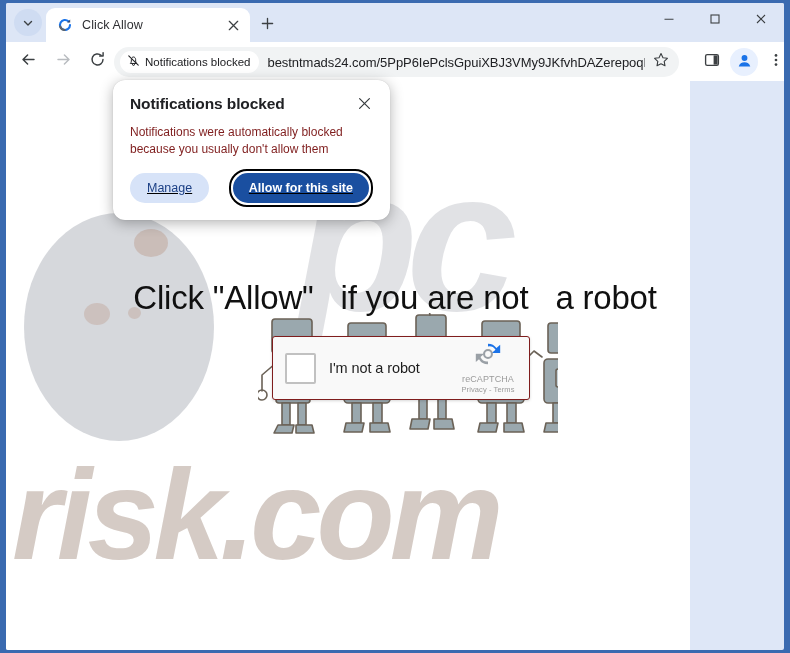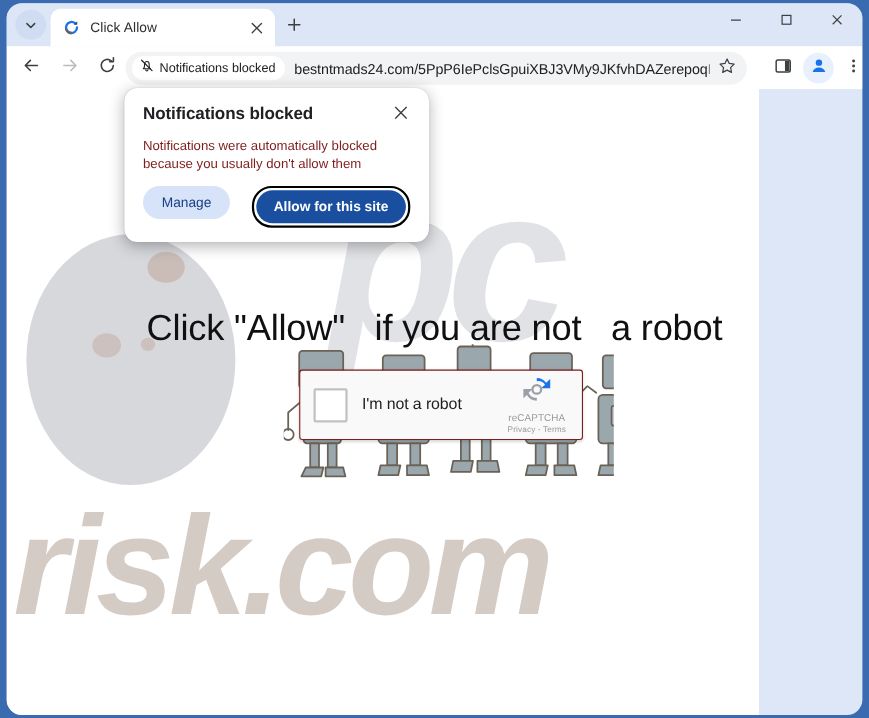--- a/index.html
+++ b/index.html
@@ -23,21 +23,21 @@
     height: 653px;
     background: #3a6ab0;
     box-sizing: border-box;
   }
   .window-inner {
     position: absolute;
     left: 6px; top: 3px;
     width: 778px;
     height: 647px;
     background: #dee7f7;
-    border-radius: 14px;
+    border-radius: 2px;
     overflow: hidden;
   }
 
   
   .tabstrip {
     position: absolute;
     left: 0; top: 0;
     width: 778px;
     height: 39px;
     background: #dde6f6;
@@ -360,22 +360,23 @@
     font-size: 12px;
     line-height: 17px;
     color: #7f1d1d;
     width: 233px;
   }
   .bubble-actions {
     position: absolute;
     left: 17px; right: 17px;
     bottom: 13px;
     display: flex;
-    align-items: flex-start;
+    align-items: center;
     justify-content: space-between;
+    text-decoration: underline;
   }
   .btn-manage {
     background: #d7e3f8;
     color: #1b3f85;
     font-size: 12.5px;
     border-radius: 15px;
     padding: 8px 17px;
     line-height: 14px;
     border: none;
     font-family: "Liberation Sans", sans-serif;

